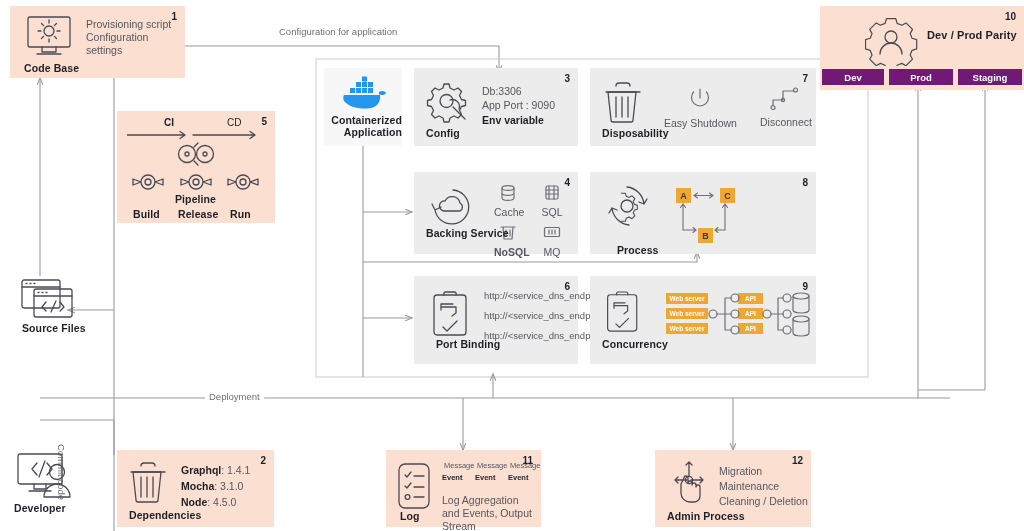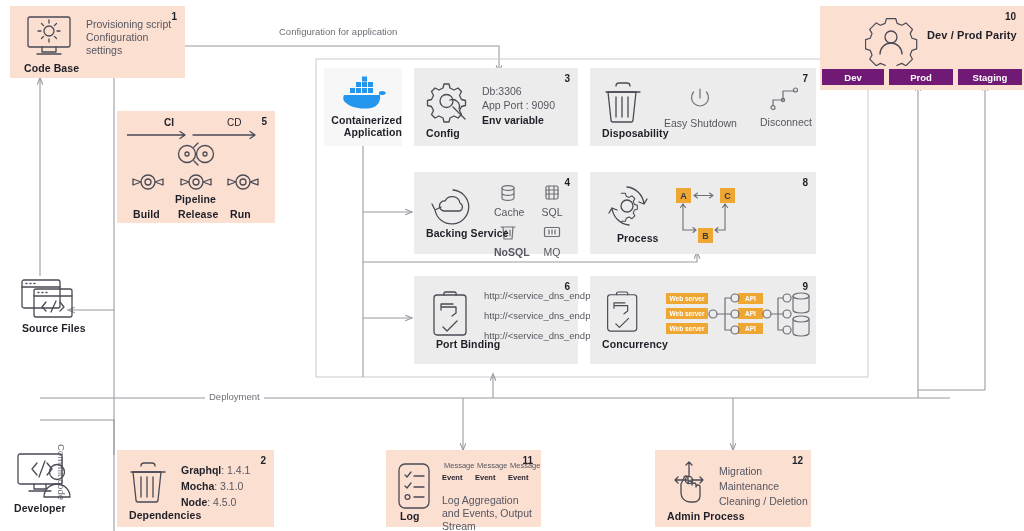--- a/index.html
+++ b/index.html
@@ -242,21 +242,21 @@
     <div class="abs abc" style="left:86px;top:16px;">A</div>
     <div class="abs abc" style="left:130px;top:16px;">C</div>
     <div class="abs abc" style="left:108px;top:56px;">B</div>
     <svg class="abs" style="left:80px;top:12px;" width="80" height="62" viewBox="0 0 80 62">
       <g stroke="#6e6e78" stroke-width="1.1" fill="none" stroke-linecap="round">
         <path d="M24,11.5 L43,11.5 M27.5,9 L24,11.5 L27.5,14 M39.5,9 L43,11.5 L39.5,14"></path>
         <path d="M13,20 L13,46 L26,46 M10.5,23.5 L13,20 L15.5,23.5 M23,43.5 L26,46 L23,48.5"></path>
         <path d="M55,20 L55,46 L45,46 M52.5,23.5 L55,20 L57.5,23.5 M48,43.5 L45,46 L48,48.5"></path>
       </g>
     </svg>
-    <div class="abs title" style="left:12px;top:60px;padding-left:15px;">Process</div>
+    <div class="abs title" style="left:12px;top:72px;padding-left:15px;">Process</div>
   </div>
 
   <div class="abs grey" style="left:414px;top:276px;width:164px;height:88px;">
     <div class="num">6</div>
     <svg class="abs" style="left:16px;top:14px;" width="44" height="48" viewBox="0 0 44 48">
       <rect class="ico" x="4" y="5" width="32" height="40" rx="3"></rect>
       <path class="ico" d="M14,5 a2,2 0 0 1 2,-3 l8,0 a2,2 0 0 1 2,3"></path>
       <path class="ico" d="M11,17 L26,17 L26,23 M23,14 L11,14 L11,20 M22,26 L26,23 M13,37 L17,41 L27,31"></path>
     </svg>
     <div class="abs plist" style="left:70px;top:14px;width:90px;">

